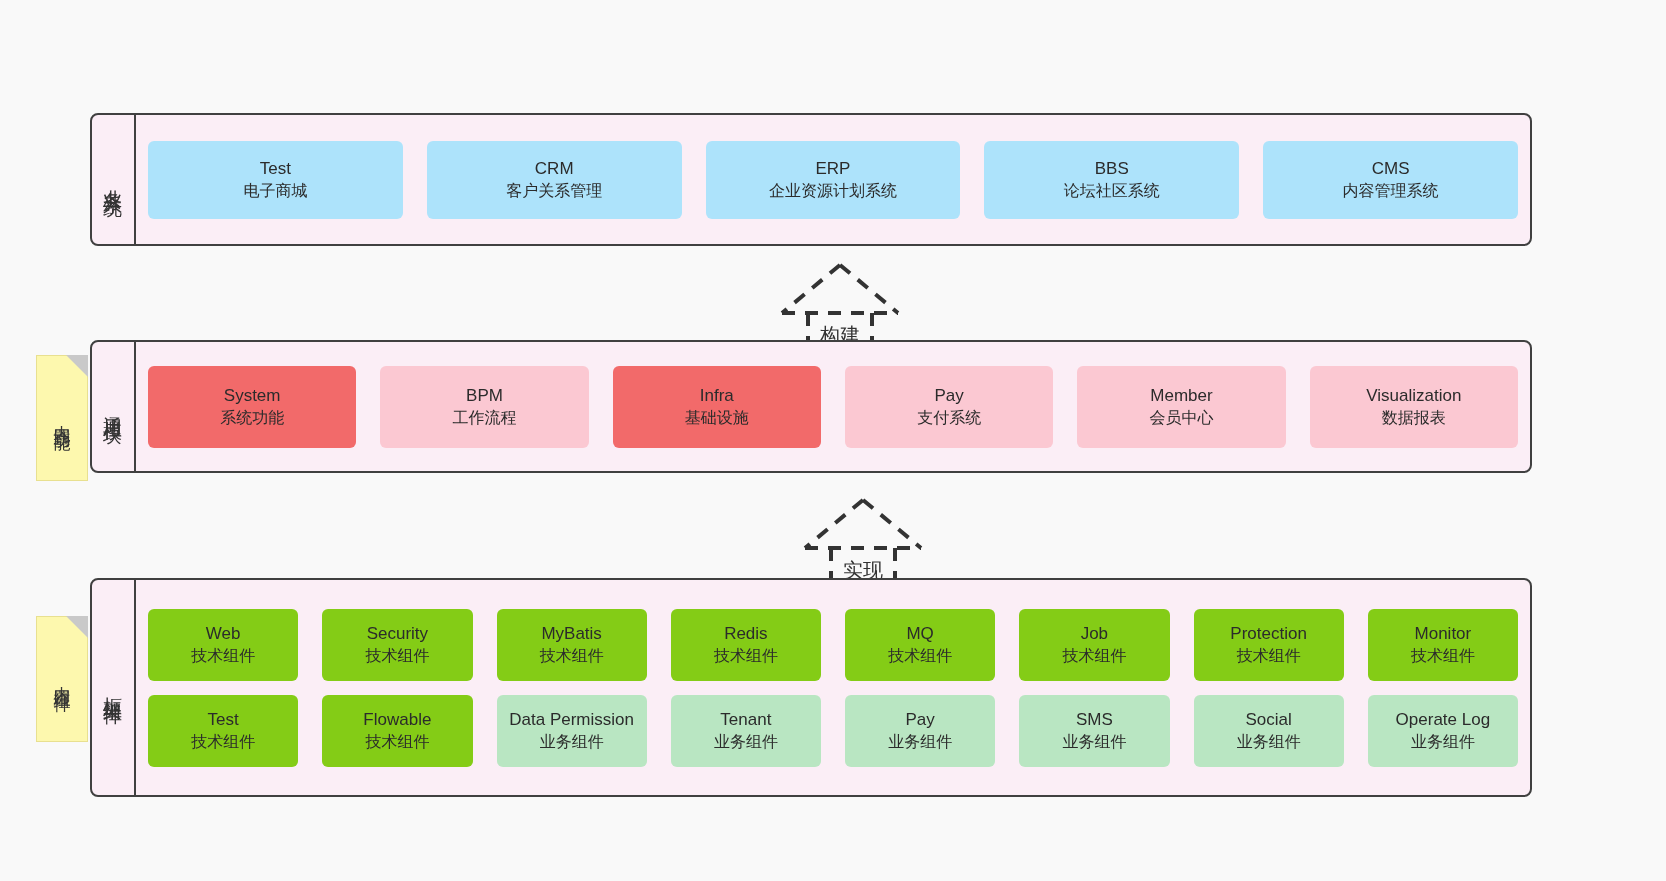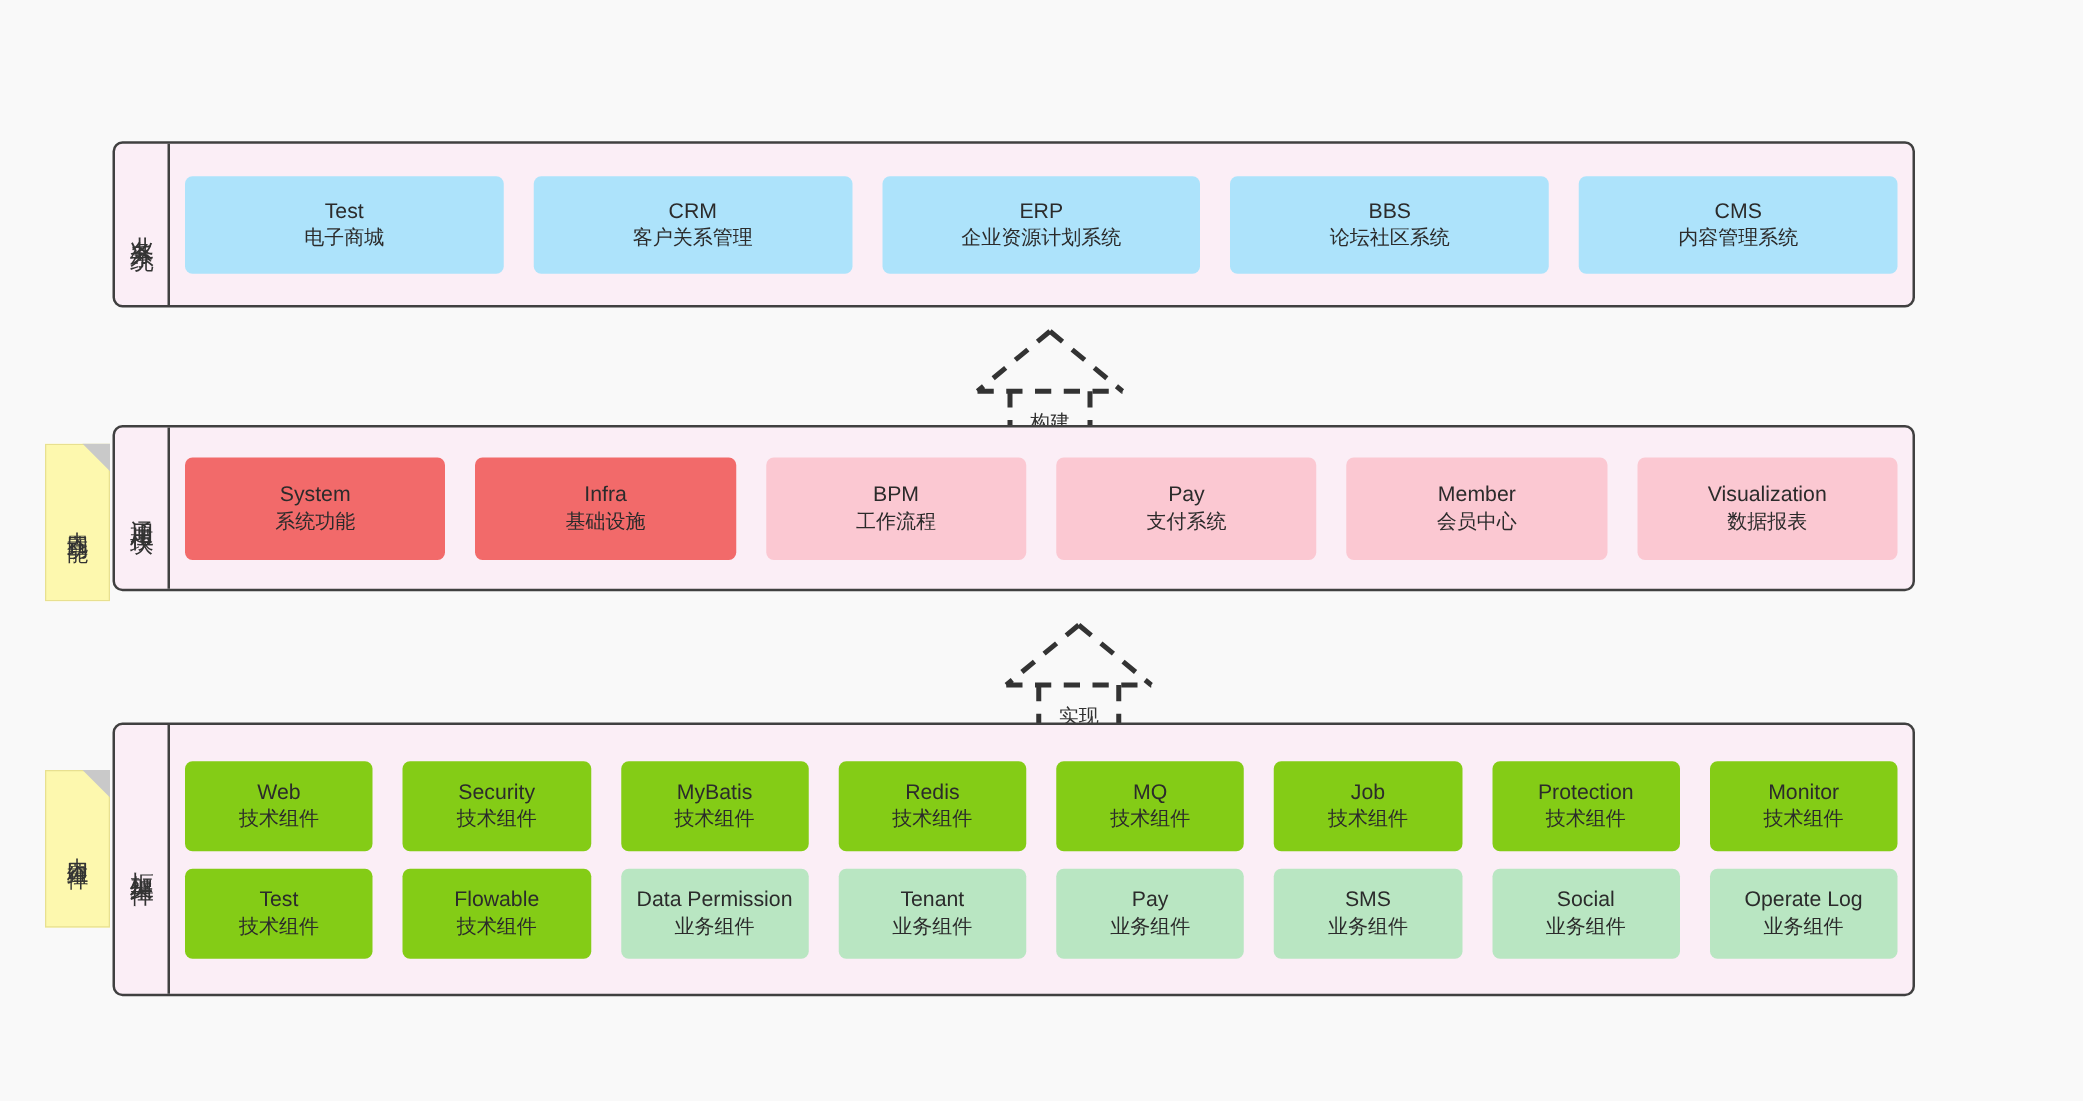--- a/index.html
+++ b/index.html
@@ -144,21 +144,21 @@
     position: absolute;
     left: 0;
     top: 0;
     overflow: visible;
   }
   .arrow-label {
     position: absolute;
     left: 50%;
     transform: translateX(-50%);
     bottom: 4px;
-    font-size: 16px;
+    font-size: 20px;
     color: #333333;
     background: #f9f9f9;
     padding: 0 2px;
     white-space: nowrap;
   }
 </style>
 </head>
 <body>
 
 <div class="canvas">
@@ -213,27 +213,27 @@
   <div class="layer" id="layer-common">
     <div class="layer-title">
       <span>通用模块</span>
     </div>
     <div class="layer-body">
       <div class="row">
         <div class="card red">
           <div class="en">System</div>
           <div class="cn">系统功能</div>
         </div>
+        <div class="card pink">
+          <div class="en">BPM</div>
+          <div class="cn">工作流程</div>
+        </div>
         <div class="card red">
           <div class="en">Infra</div>
           <div class="cn">基础设施</div>
-        </div>
-        <div class="card pink">
-          <div class="en">BPM</div>
-          <div class="cn">工作流程</div>
         </div>
         <div class="card pink">
           <div class="en">Pay</div>
           <div class="cn">支付系统</div>
         </div>
         <div class="card pink">
           <div class="en">Member</div>
           <div class="cn">会员中心</div>
         </div>
         <div class="card pink">

